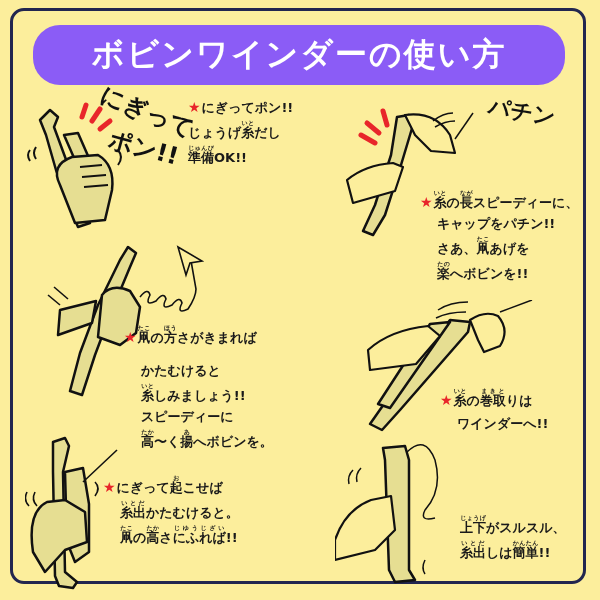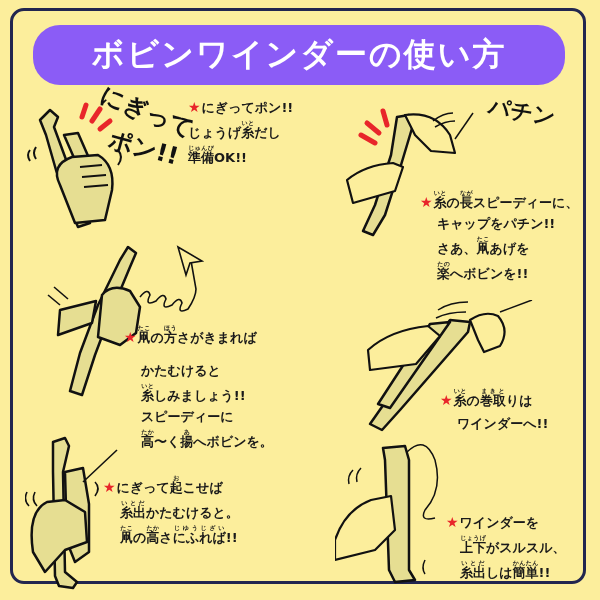--- a/index.html
+++ b/index.html
@@ -172,16 +172,15 @@
   <span class="line" style="padding-left:17px;"><span>さあ、</span><ruby><span>凧</span><rt>たこ</rt></ruby><span>あげを</span></span>
   <span class="line" style="padding-left:17px;"><ruby><span>楽</span><rt>たの</rt></ruby><span>へボビンを!!</span></span>
 </div>
 
 <div class="block" style="left:440px;top:388px;">
   <span class="line"><span class="star">★</span><ruby><span>糸</span><rt>いと</rt></ruby><span>の</span><ruby><span>巻取</span><rt>まきと</rt></ruby><span>りは</span></span>
   <span class="line" style="padding-left:17px;margin-top:10px;">ワインダーへ!!</span>
 </div>
 
 <div class="block" style="left:446px;top:515px;">
-  <span class="line"><span class="star">★</span><span>ワインダーを</span></span>
   <span class="line" style="padding-left:14px;"><ruby><span>上下</span><rt>じょうげ</rt></ruby><span>がスルスル、</span></span>
   <span class="line" style="padding-left:14px;"><ruby><span>糸出</span><rt>いとだ</rt></ruby><span>しは</span><ruby><span>簡単</span><rt>かんたん</rt></ruby><span>!!</span></span>
 </div>
 
 </body></html>

